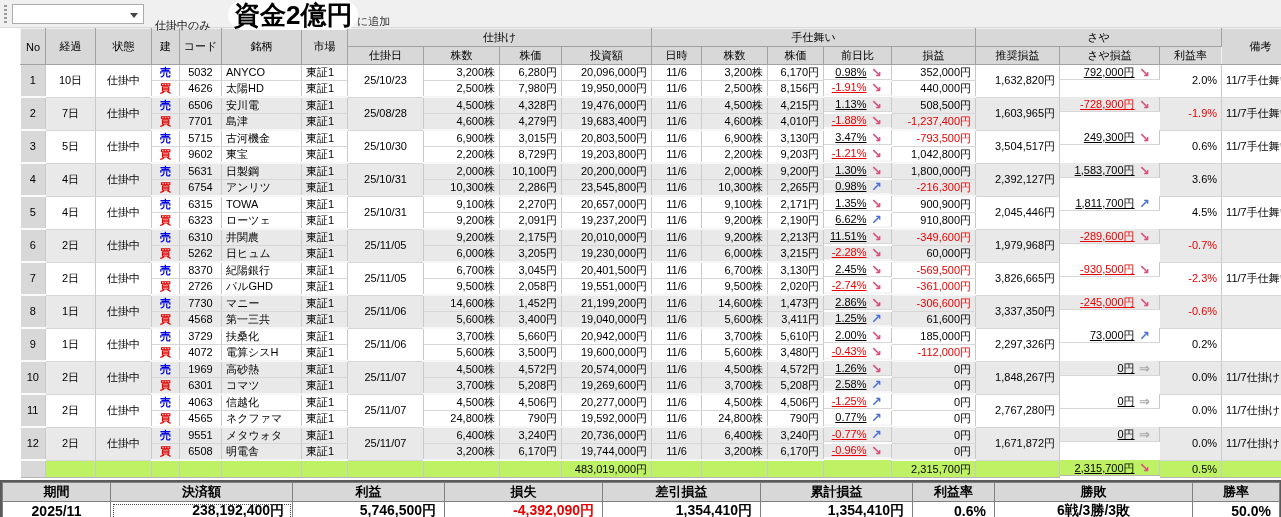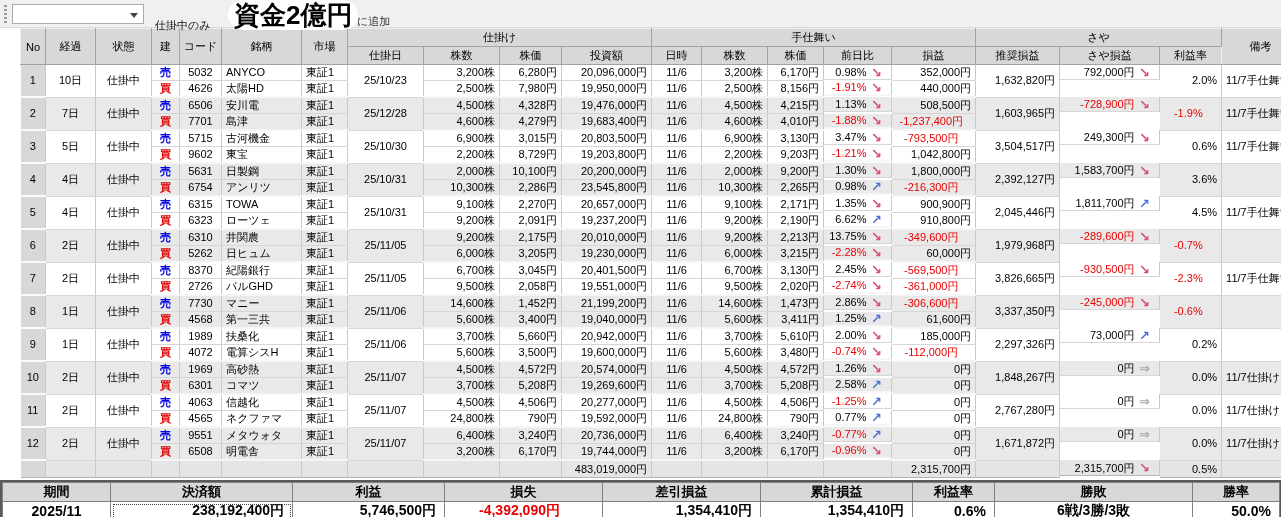--- a/index.html
+++ b/index.html
@@ -30,30 +30,30 @@
   }
   table.main td {
     height:15px; line-height:15px; overflow:hidden; white-space:nowrap;
     border-right:1px solid #c9c9c9; border-bottom:1px solid #d6d6d6;
   }
   tr.odd  td { background:#ffffff; }
   tr.even td { background:#e9e9e9; }
   td.c-no { background:#d8d8d8 !important; border-right:1px solid #a2a2a2; border-bottom:1px solid #a2a2a2; }
   tr.pair-end td, td.rs { border-bottom:2px solid #f6f6f6; }
   tr.pair-end td.c-no, td.c-no.rs { border-bottom:2px solid #fafafa; }
-  tr.totals td { background:#e5e5e5; height:16px; line-height:16px; border-bottom:1px solid #b5b5b5; }
+  tr.totals td { background:#bef264; height:16px; line-height:16px; border-bottom:1px solid #b5b5b5; }
   tr.totals td.c-no { background:#d8d8d8 !important; }
   .r { text-align:right; padding-right:4px; }
   .ctr { text-align:center; }
   .lft { text-align:left; padding-left:4px; }
-  .neg { color:#e80000;text-align:center; }
+  .neg { color:#e80000; }
   .side-sell { color:#0000e0; font-weight:bold; }
   .side-buy  { color:#e00000; font-weight:bold; }
   td.flex { display:flex; align-items:center; justify-content:flex-end; padding-right:4px; }
-  td.flex .num { flex:0 0 auto; }
+  td.flex .num { flex:0 0 auto;text-decoration:underline; }
   td.flex .arrow { width:20px; text-align:center; font-size:13px; font-weight:bold; flex:0 0 auto; }
   .arr-down { color:#d8507a; }
   .arr-up   { color:#4a6fd8; }
   .arr-flat { color:#a8a8a8; }
   
   .summary-wrap { margin-top:2px; border:2px solid #5a5a5a; }
   table.summary { border-collapse:collapse; table-layout:fixed; width:1277px; background:#fff;
     font-size:14px; font-weight:bold; }
   table.summary th { background:#d8d8d8; height:15px; border:1px solid #808080; text-align:center;
     font-size:13px; font-weight:bold; }
@@ -179,21 +179,21 @@
         <td class="r">440,000円</td>
       </tr>
       <tr class="even">
         <td class="c-no ctr rs" rowspan="2">2</td>
         <td class="ctr rs" rowspan="2">7日</td>
         <td class="ctr rs" rowspan="2">仕掛中</td>
         <td class="ctr side-sell">売</td>
         <td class="ctr">6506</td>
         <td class="lft">安川電</td>
         <td class="lft">東証1</td>
-        <td class="ctr rs" rowspan="2">25/12/28</td>
+        <td class="ctr rs" rowspan="2">25/08/28</td>
         <td class="r">4,500株</td>
         <td class="r">4,328円</td>
         <td class="r">19,476,000円</td>
         <td class="ctr">11/6</td>
         <td class="r">4,500株</td>
         <td class="r">4,215円</td>
         <td class="flex ">
           <span class="num">1.13%</span>
           <span class="arrow arr-down">↘</span>
         </td>
@@ -371,21 +371,21 @@
         <td class="lft">井関農</td>
         <td class="lft">東証1</td>
         <td class="ctr rs" rowspan="2">25/11/05</td>
         <td class="r">9,200株</td>
         <td class="r">2,175円</td>
         <td class="r">20,010,000円</td>
         <td class="ctr">11/6</td>
         <td class="r">9,200株</td>
         <td class="r">2,213円</td>
         <td class="flex ">
-          <span class="num">13.75%</span>
+          <span class="num">11.51%</span>
           <span class="arrow arr-down">↘</span>
         </td>
         <td class="r neg">-349,600円</td>
         <td class="r rs" rowspan="2">1,979,968円</td>
         <td class="flex rs" rowspan="2">
           <span class="num neg">-289,600円</span>
           <span class="arrow arr-down">↘</span>
         </td>
         <td class="r rs neg" rowspan="2">-0.7%</td>
         <td class="lft rs" rowspan="2"></td>
@@ -498,21 +498,21 @@
           <span class="num">1.25%</span>
           <span class="arrow arr-up">↗</span>
         </td>
         <td class="r">61,600円</td>
       </tr>
       <tr class="odd">
         <td class="c-no ctr rs" rowspan="2">9</td>
         <td class="ctr rs" rowspan="2">1日</td>
         <td class="ctr rs" rowspan="2">仕掛中</td>
         <td class="ctr side-sell">売</td>
-        <td class="ctr">1989</td>
+        <td class="ctr">3729</td>
         <td class="lft">扶桑化</td>
         <td class="lft">東証1</td>
         <td class="ctr rs" rowspan="2">25/11/06</td>
         <td class="r">3,700株</td>
         <td class="r">5,660円</td>
         <td class="r">20,942,000円</td>
         <td class="ctr">11/6</td>
         <td class="r">3,700株</td>
         <td class="r">5,610円</td>
         <td class="flex ">
@@ -534,21 +534,21 @@
         <td class="ctr">4072</td>
         <td class="lft">電算シスH</td>
         <td class="lft">東証1</td>
         <td class="r">5,600株</td>
         <td class="r">3,500円</td>
         <td class="r">19,600,000円</td>
         <td class="ctr">11/6</td>
         <td class="r">5,600株</td>
         <td class="r">3,480円</td>
         <td class="flex ">
-          <span class="num neg">-0.74%</span>
+          <span class="num neg">-0.43%</span>
           <span class="arrow arr-down">↘</span>
         </td>
         <td class="r neg">-112,000円</td>
       </tr>
       <tr class="even">
         <td class="c-no ctr rs" rowspan="2">10</td>
         <td class="ctr rs" rowspan="2">2日</td>
         <td class="ctr rs" rowspan="2">仕掛中</td>
         <td class="ctr side-sell">売</td>
         <td class="ctr">1969</td>

